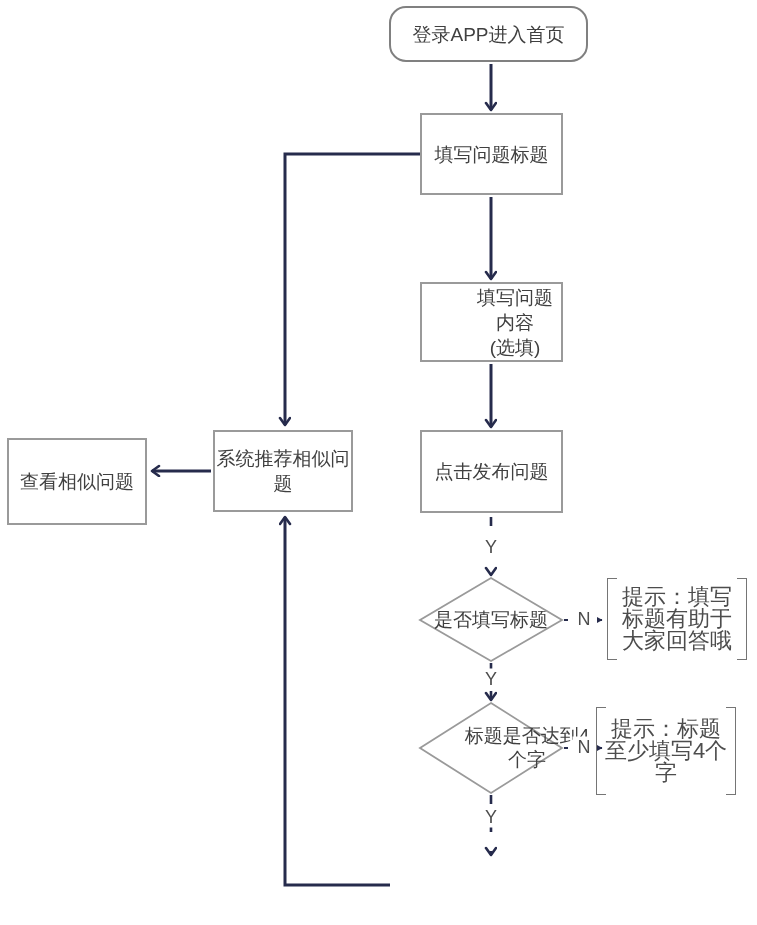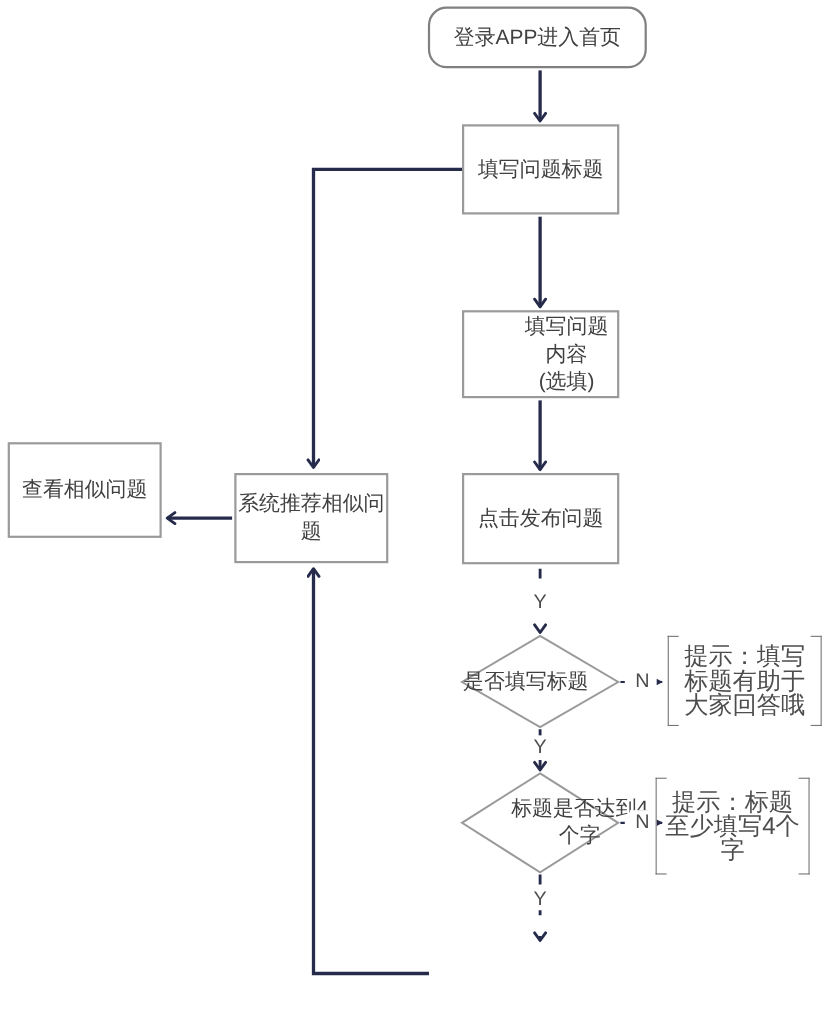--- a/index.html
+++ b/index.html
@@ -37,21 +37,21 @@
     box-sizing:border-box;
     background:#ffffff;
     color:var(--node-text);
     font-size:19px;line-height:25px;
   }
   .node span{white-space:pre-line;}
   .rect{border:2px solid var(--node-border);}
   .terminal{border:2px solid var(--terminal-border);border-radius:17px;}
   .diamond-label{
     position:absolute;background:transparent;
-    display:flex;align-items:center;justify-content:flex-start;
+    display:flex;align-items:center;justify-content:center;
     text-align:center;color:var(--node-text);
     font-size:19px;line-height:24px;
   }
   .edge-label{
     position:absolute;transform:translate(-50%,-50%);
     background:#ffffff;padding:0 5px;
     font-size:18px;color:var(--edge-label-text);
   }
   .tip{
     position:absolute;box-sizing:border-box;
@@ -123,21 +123,21 @@
 
   <div class="diamond-label" style="left:421px;top:722px;width:140px;height:52px;margin-left:36px;">
     <span>标题是否达到4个字</span>
   </div>
 
 
   <div class="node rect" style="left:213px;top:430px;width:140px;height:82px;padding:0 1px;">
     <span>系统推荐相似问题</span>
   </div>
 
-  <div class="node rect" style="left:7px;top:402px;width:140px;height:87px;">
+  <div class="node rect" style="left:7px;top:438px;width:140px;height:87px;">
     <span>查看相似问题</span>
   </div>
 
   <div class="edge-label" style="left:491px;top:547px;">Y</div>
   <div class="edge-label" style="left:491px;top:679px;">Y</div>
   <div class="edge-label" style="left:491px;top:817px;">Y</div>
   <div class="edge-label" style="left:584px;top:619px;">N</div>
   <div class="edge-label" style="left:584px;top:747px;">N</div>
 
   <div class="tip" style="left:607px;top:578px;width:140px;height:82px;">

